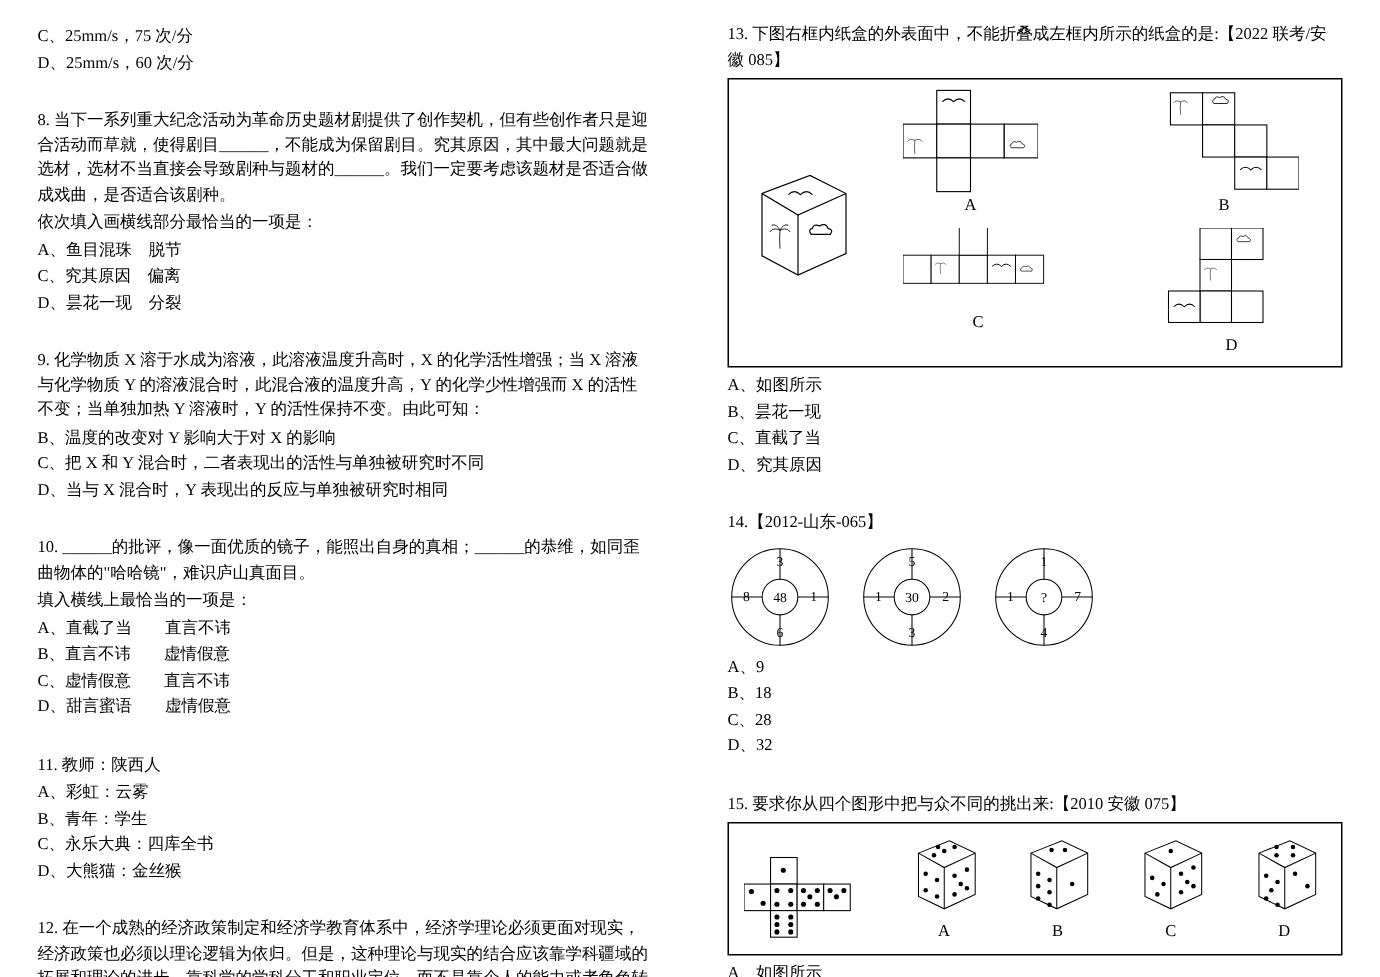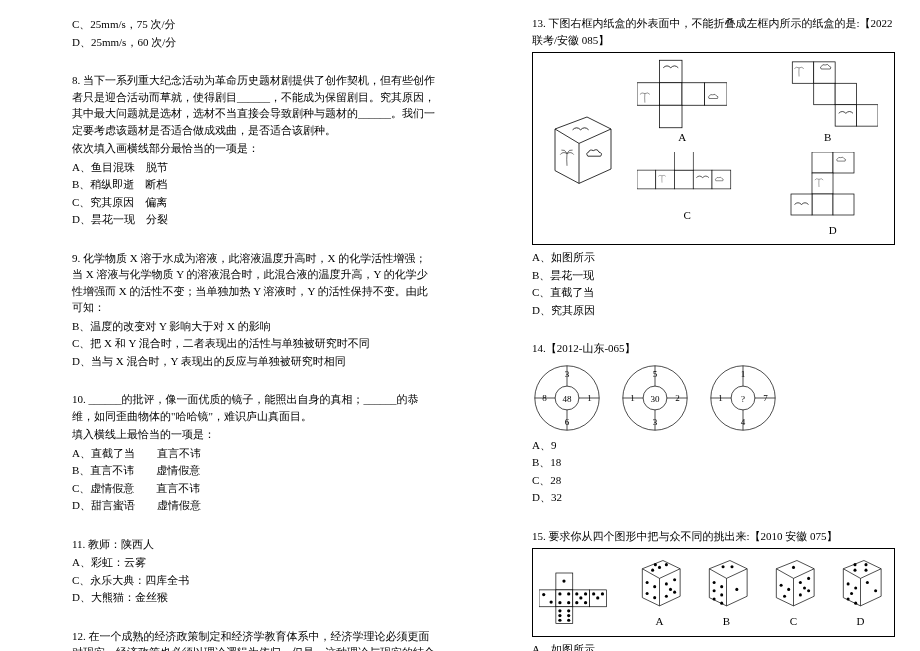--- a/index.html
+++ b/index.html
@@ -15,21 +15,20 @@
     display: flex;
     gap: 50px;
     width: 870px;
   }
   .col {
     flex: 1;
     min-width: 0;
   }
   .question {
     margin-bottom: 22px;
-    margin-left: 47px;
   }
   .stem {
     margin-bottom: 2px;
   }
   .opt {
     margin: 1px 0;
   }
   .fig-box {
     border: 1px solid #000;
     padding: 6px;
@@ -58,21 +57,20 @@
 
     <div class="question">
       <div class="opt">C、25mm/s，75 次/分</div>
       <div class="opt">D、25mm/s，60 次/分</div>
     </div>
 
     <div class="question">
       <div class="stem">8. 当下一系列重大纪念活动为革命历史题材剧提供了创作契机，但有些创作者只是迎合活动而草就，使得剧目______，不能成为保留剧目。究其原因，其中最大问题就是选材，选材不当直接会导致剧种与题材的______。我们一定要考虑该题材是否适合做成戏曲，是否适合该剧种。</div>
       <div class="stem">依次填入画横线部分最恰当的一项是：</div>
       <div class="opt">A、鱼目混珠　脱节</div>
-      <div class="opt">B、稍纵即逝　断档</div>
       <div class="opt">C、究其原因　偏离</div>
       <div class="opt">D、昙花一现　分裂</div>
     </div>
 
     <div class="question">
       <div class="stem">9. 化学物质 X 溶于水成为溶液，此溶液温度升高时，X 的化学活性增强；当 X 溶液与化学物质 Y 的溶液混合时，此混合液的温度升高，Y 的化学少性增强而 X 的活性不变；当单独加热 Y 溶液时，Y 的活性保持不变。由此可知：</div>
       <div class="opt">B、温度的改变对 Y 影响大于对 X 的影响</div>
       <div class="opt">C、把 X 和 Y 混合时，二者表现出的活性与单独被研究时不同</div>
       <div class="opt">D、当与 X 混合时，Y 表现出的反应与单独被研究时相同</div>
     </div>
@@ -82,20 +80,21 @@
       <div class="stem">填入横线上最恰当的一项是：</div>
       <div class="opt">A、直截了当　　直言不讳</div>
       <div class="opt">B、直言不讳　　虚情假意</div>
       <div class="opt">C、虚情假意　　直言不讳</div>
       <div class="opt">D、甜言蜜语　　虚情假意</div>
     </div>
 
     <div class="question">
       <div class="stem">11. 教师：陕西人</div>
       <div class="opt">A、彩虹：云雾</div>
+      <div class="opt">B、青年：学生</div>
       <div class="opt">C、永乐大典：四库全书</div>
       <div class="opt">D、大熊猫：金丝猴</div>
     </div>
 
     <div class="question">
       <div class="stem">12. 在一个成熟的经济政策制定和经济学教育体系中，经济学理论必须更面对现实，经济政策也必须以理论逻辑为依归。但是，这种理论与现实的结合应该靠学科疆域的拓展和理论的进步，靠科学的学科分工和职业定位，而不是靠个人的能力或者角色转变。</div>
 
     </div>
 
   </div>

